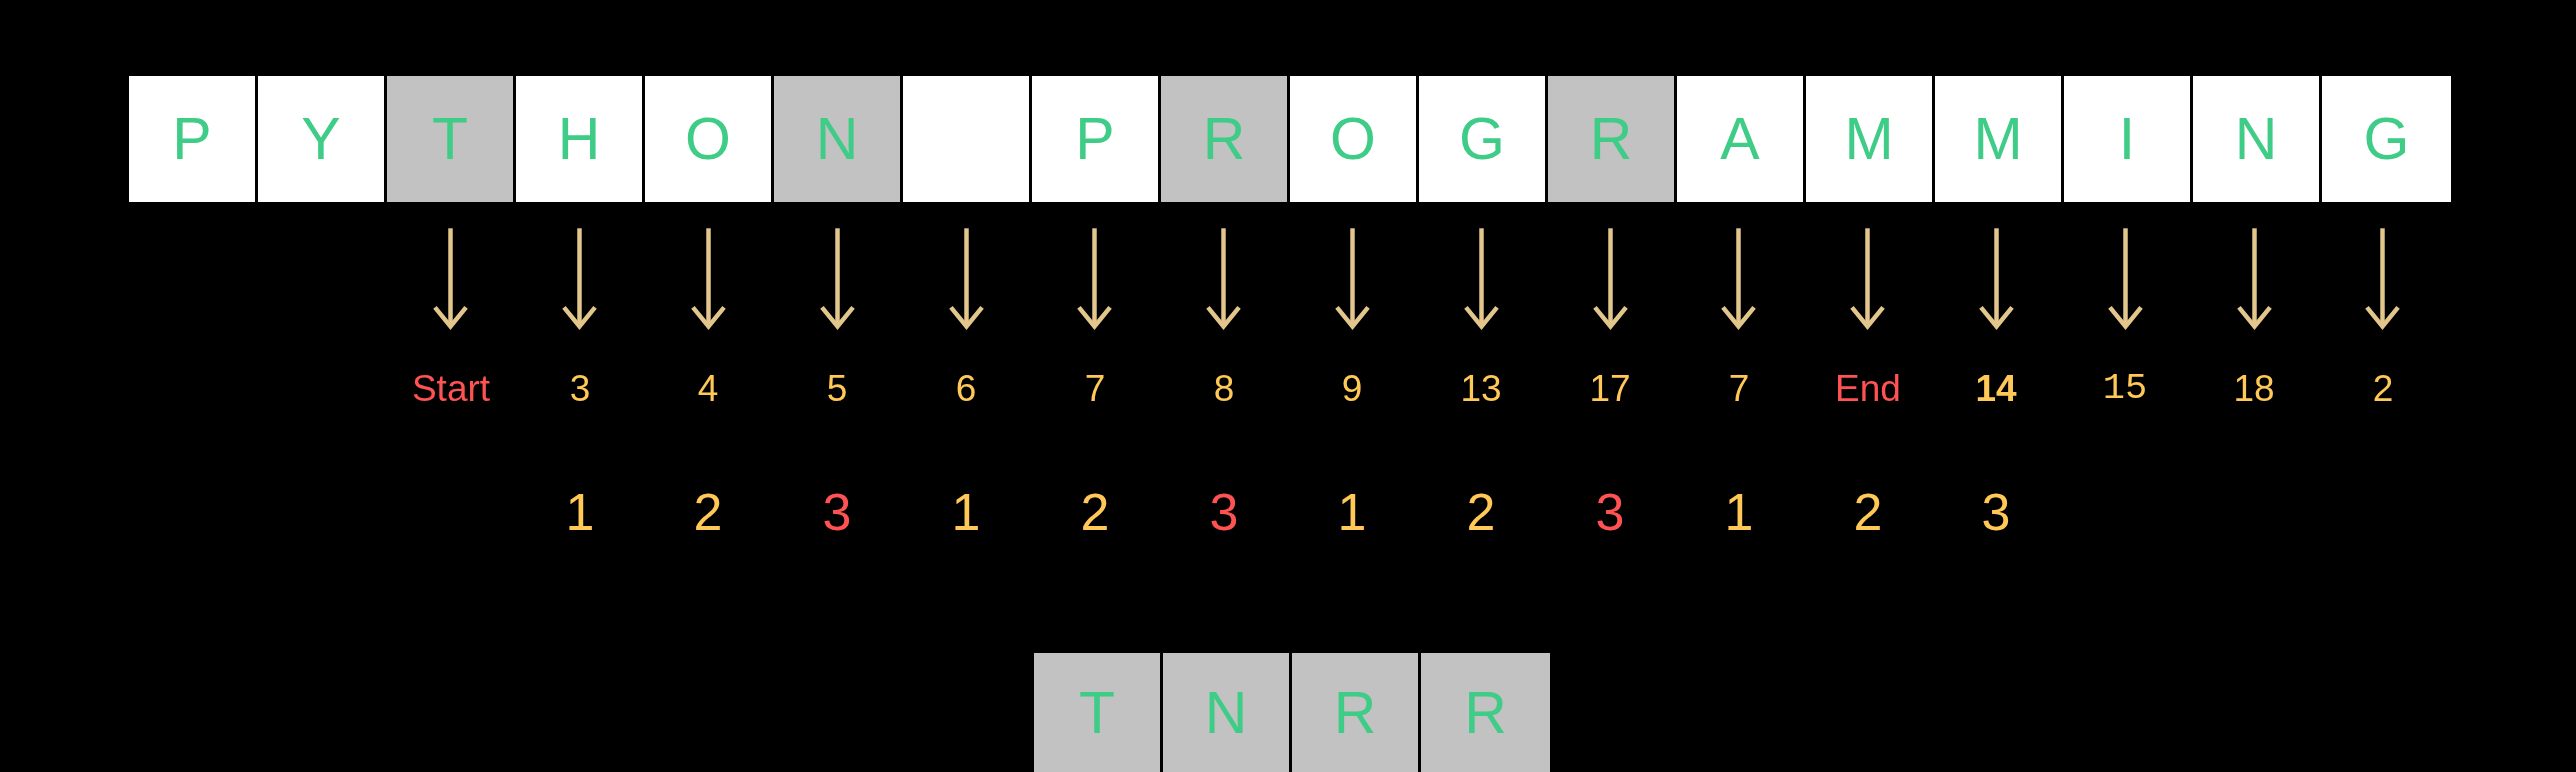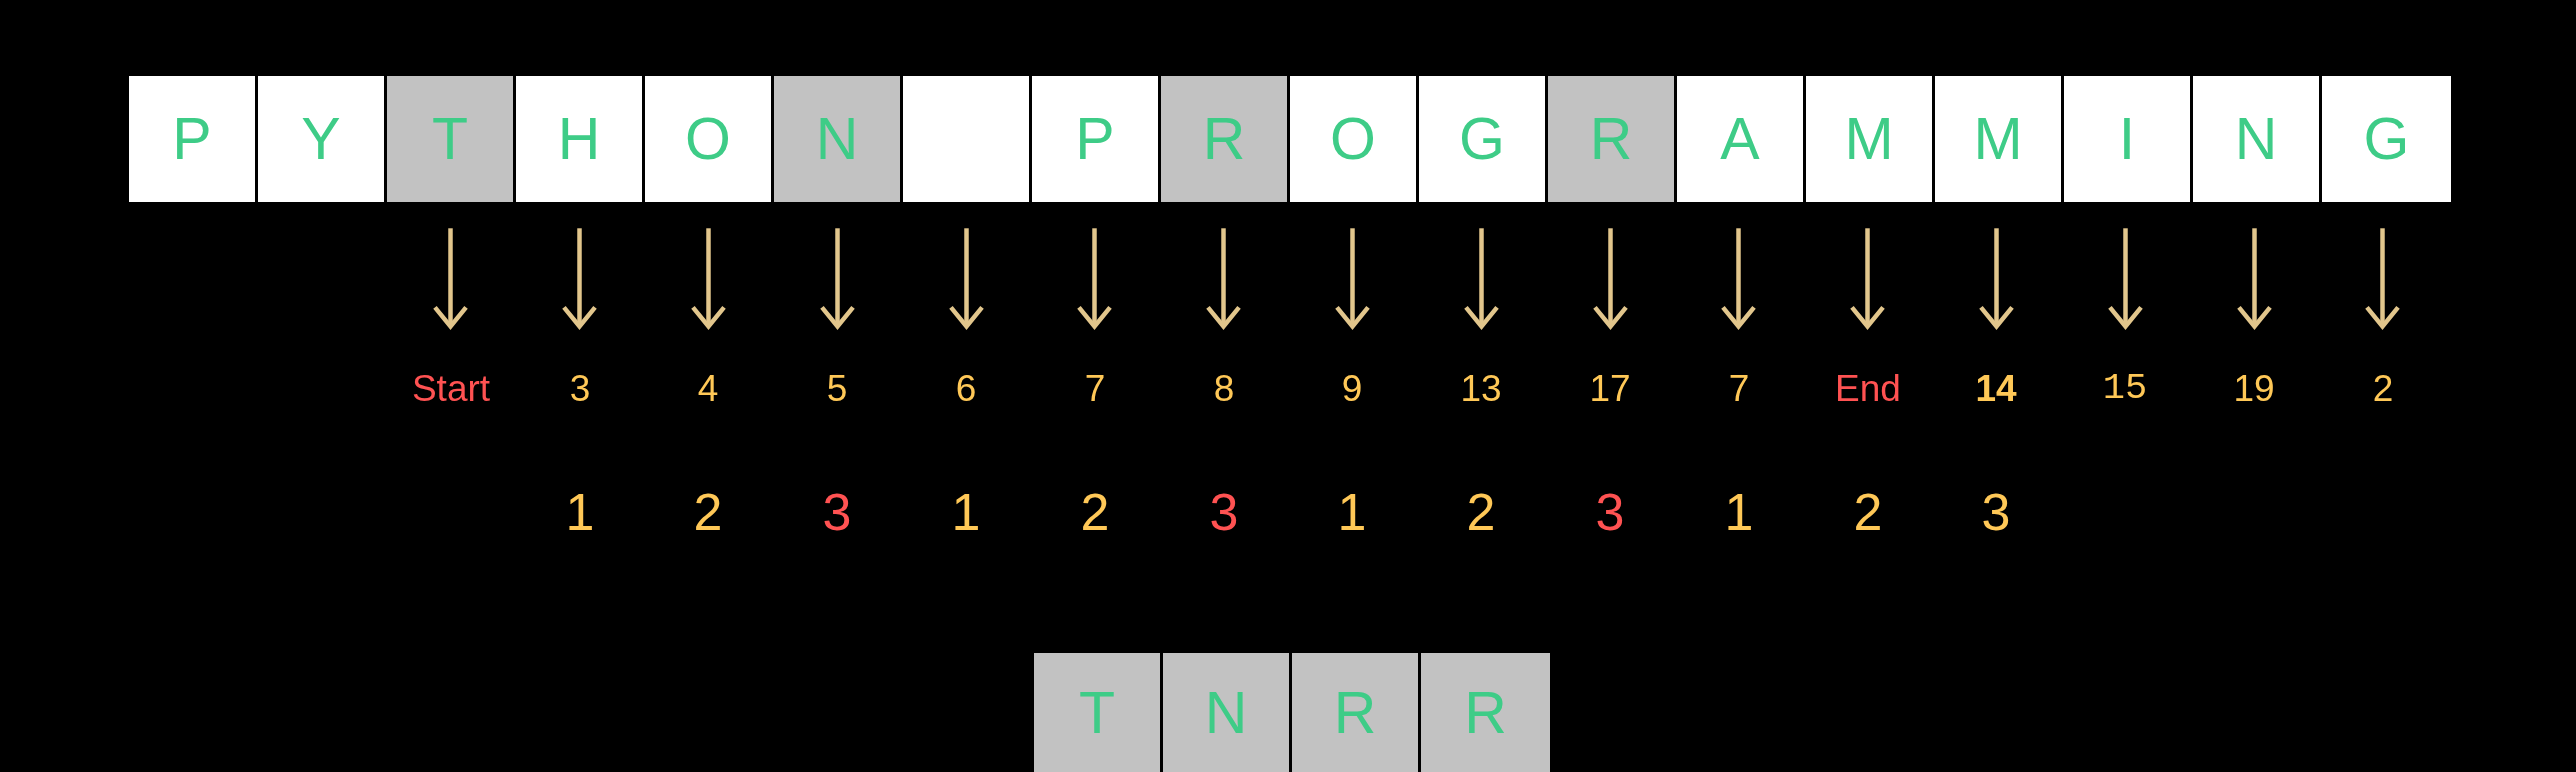--- a/index.html
+++ b/index.html
@@ -253,21 +253,21 @@
       <span class="index-label" style="left: 966px;">6</span>
       <span class="index-label" style="left: 1095px;">7</span>
       <span class="index-label" style="left: 1224px;">8</span>
       <span class="index-label" style="left: 1352px;">9</span>
       <span class="index-label" style="left: 1481px;">13</span>
       <span class="index-label" style="left: 1610px;">17</span>
       <span class="index-label" style="left: 1739px;">7</span>
       <span class="index-label marker" style="left: 1868px;">End</span>
       <span class="index-label" style="left: 1996px; font-weight: bold;">14</span>
       <span class="index-label" style="left: 2125px; font-family: Liberation Mono, monospace;">15</span>
-      <span class="index-label" style="left: 2254px;">19</span>
+      <span class="index-label" style="left: 2254px;">18</span>
       <span class="index-label" style="left: 2383px;">2</span>
     </div>
 
   <div id="counter-row">
       <span class="counter-label" style="left: 580px;">1</span>
       <span class="counter-label" style="left: 708px;">2</span>
       <span class="counter-label reset" style="left: 837px;">3</span>
       <span class="counter-label" style="left: 966px;">1</span>
       <span class="counter-label" style="left: 1095px;">2</span>
       <span class="counter-label reset" style="left: 1224px;">3</span>

